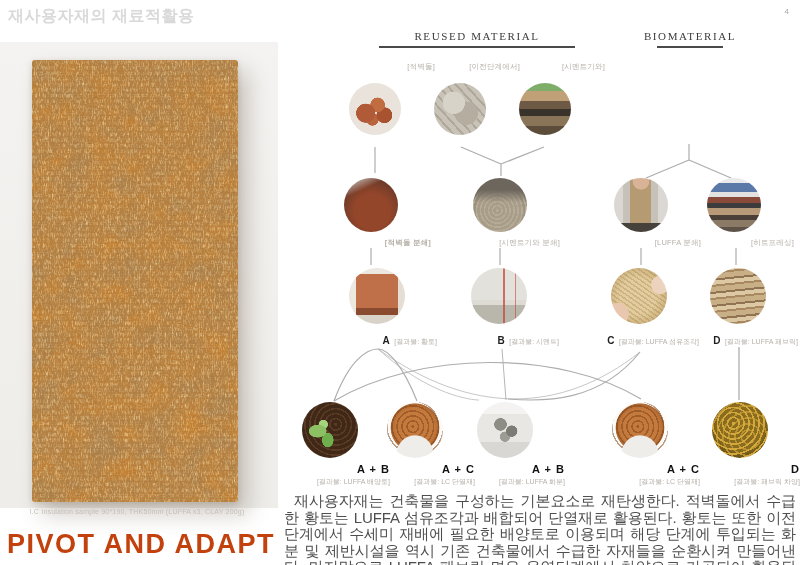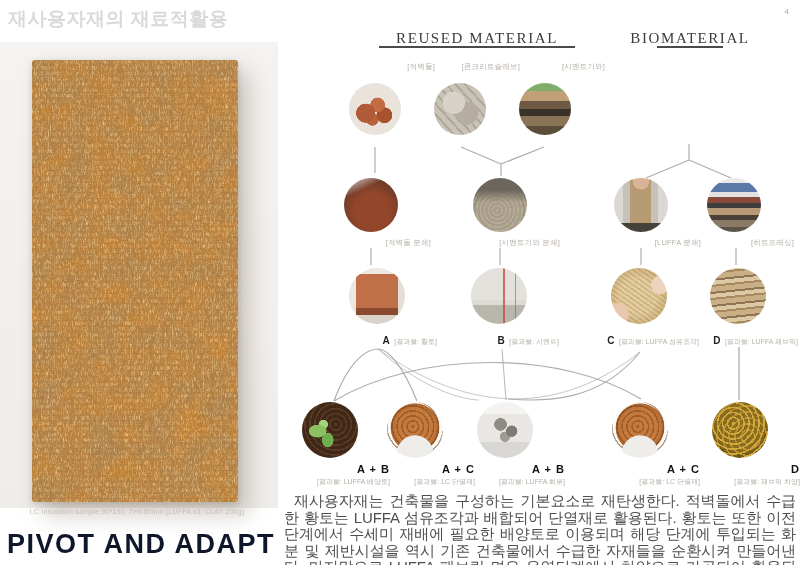--- a/index.html
+++ b/index.html
@@ -1,35 +1,35 @@
 <!DOCTYPE html>
 <html><head>
 <meta charset="utf-8">
 <style>
   * { margin:0; padding:0; box-sizing:border-box; }
   html,body { background:#ffffff; }
   body { font-family:"Liberation Sans","DejaVu Sans",sans-serif; }
   .page { position:relative; width:800px; height:565px; background:#ffffff; overflow:hidden; }
 
   
-  .page-title { position:absolute; left:8px; top:6px; font-size:19px; font-weight:bold;
+  .page-title { position:absolute; left:8px; top:6px; font-size:16px; font-weight:bold;
     color:#d9d9d9; letter-spacing:0.5px; white-space:nowrap; }
   .photo-area { position:absolute; left:0; top:42px; width:278px; height:466px;
     background:linear-gradient(180deg,#f4f3f1 0%,#f1efec 60%,#eeedea 100%); }
   .sample-svg { position:absolute; left:32px; top:18px; border-radius:3px;
     box-shadow:10px 12px 22px rgba(90,70,50,0.28), 0 2px 6px rgba(90,70,50,0.18); }
   .photo-caption { position:absolute; left:2px; top:508px; width:270px; text-align:center;
     font-size:7px; color:#c3bfb9; letter-spacing:0.2px; }
   .footer-slogan { position:absolute; left:7px; top:529px; font-size:27px; font-weight:bold;
-    color:#0f172a; letter-spacing:1.5px; white-space:nowrap; }
+    color:#c2410c; letter-spacing:1.5px; white-space:nowrap; }
   .page-num { position:absolute; right:11px; top:7px; font-size:8px; color:#a9a9a9; }
 
   
   .hdr { position:absolute; text-align:center; font-family:"Liberation Serif","DejaVu Serif",serif;
-    font-size:15px; letter-spacing:1.6px; color:#3c3c3c; }
+    font-size:11px; letter-spacing:1.6px; color:#3c3c3c; }
   .hdr-reused { left:377px; top:30px; width:200px; }
   .hdr-bio { left:625px; top:30px; width:130px; }
   .hdr-rule { position:absolute; background:#4a4a4a; height:2px; }
   .rule-reused { left:379px; top:46px; width:196px; }
   .rule-bio { left:657px; top:46px; width:66px; height:1.5px; }
 
   
   .connectors { position:absolute; left:0; top:0; pointer-events:none; }
   .connectors path, .connectors line { stroke:#adadad; fill:none; }
 
@@ -43,21 +43,21 @@
   .mb { margin-bottom:6px; }
   .letter-line { margin-top:6px; white-space:nowrap; }
   .letter-line .ltr { font-size:10px; font-weight:bold; color:#1e1e1e; }
   .letter-line .sub { font-size:7px; color:#b6b0a8; }
   .combo-ltr { margin-top:5px; font-size:11px; font-weight:bold; color:#111; letter-spacing:1px; }
   .combo-sub { margin-top:2px; font-size:7px; color:#b6b0a8; white-space:nowrap; }
 
   
   .n-r1c1{left:315px;top:62px;} .n-r1c2{left:400px;top:62px;}
   .n-r1c3{left:485px;top:62px;} .n-r1c4{left:629px;top:62px;}
-  .n-r2c1{left:311px;top:178px;} .n-r2c2{left:440px;top:178px;}
+  .n-r2c1{left:311px;top:178px;font-weight:bold;} .n-r2c2{left:440px;top:178px;}
   .n-r2c3{left:581px;top:178px;} .n-r2c4{left:674px;top:178px;}
   .n-r3c1{left:317px;top:268px;} .n-r3c2{left:439px;top:268px;}
   .n-r3c3{left:579px;top:268px;} .n-r3c4{left:678px;top:268px;}
   .n-r4c1{left:270px;top:402px;} .n-r4c2{left:355px;top:402px;}
   .n-r4c3{left:445px;top:402px;} .n-r4c4{left:580px;top:402px;}
   .n-r4c5{left:680px;top:402px;}
 
   
   .ph-brick{background:
     radial-gradient(circle at 32% 58%,#b05a38 0 20%,transparent 21%),
@@ -194,21 +194,21 @@
     <path d="M640,352 C600,402 545,402 508,399" stroke-width="1.2"></path>
     <path d="M378,349 C430,396 472,400 479,400" stroke-width="0.7"></path>
     <path d="M739,347 V400" stroke-width="1.3"></path>
   </svg>
 
   <div class="node n-r1c1">
     <div class="nlabel">[적벽돌]</div>
     <div class="circle mt ph-brick"></div>
   </div>
   <div class="node n-r1c2">
-    <div class="nlabel">[콘크리트슬래브]</div>
+    <div class="nlabel">[이전단계에서]</div>
     <div class="circle mt ph-slab"></div>
   </div>
   <div class="node n-r1c3">
     <div class="nlabel">[시멘트기와]</div>
     <div class="circle mt ph-tile"></div>
   </div>
 
   <div class="node n-r2c1">
     <div class="circle c54 mb ph-brick-crush"></div>
     <div class="nlabel">[적벽돌 분쇄]</div>

